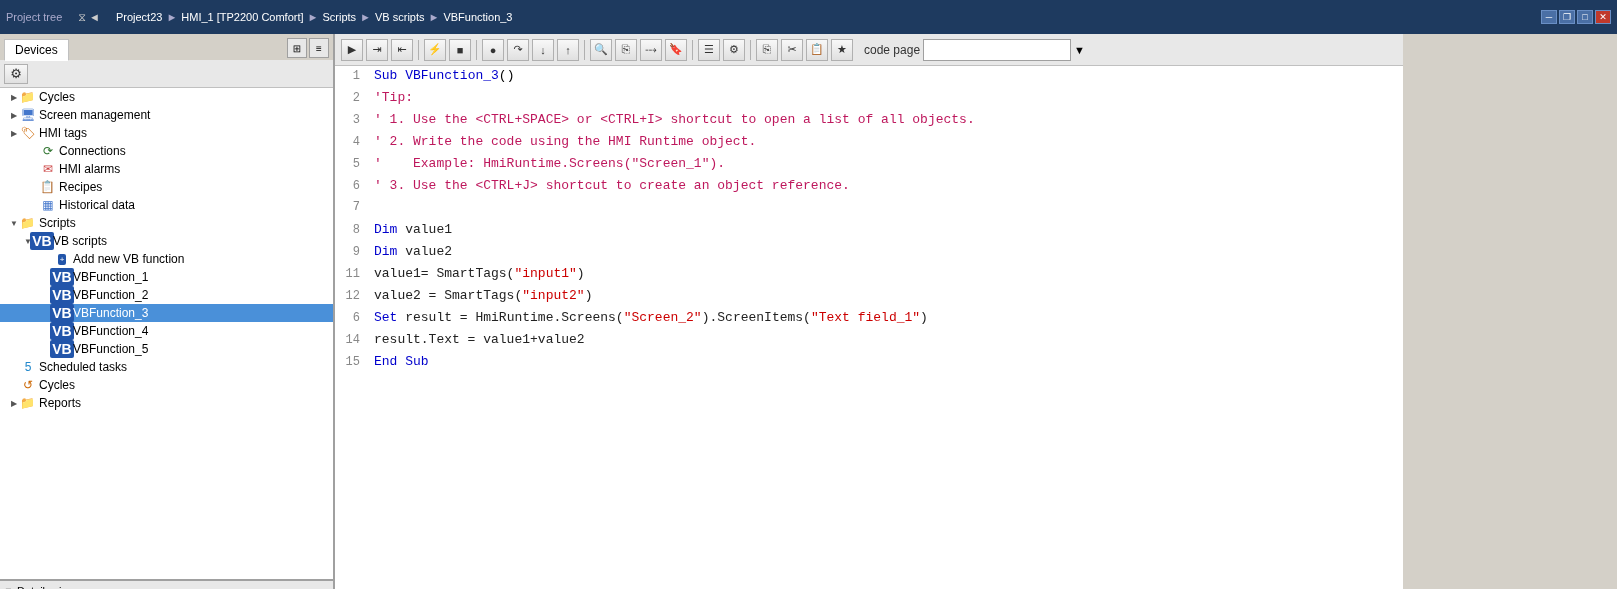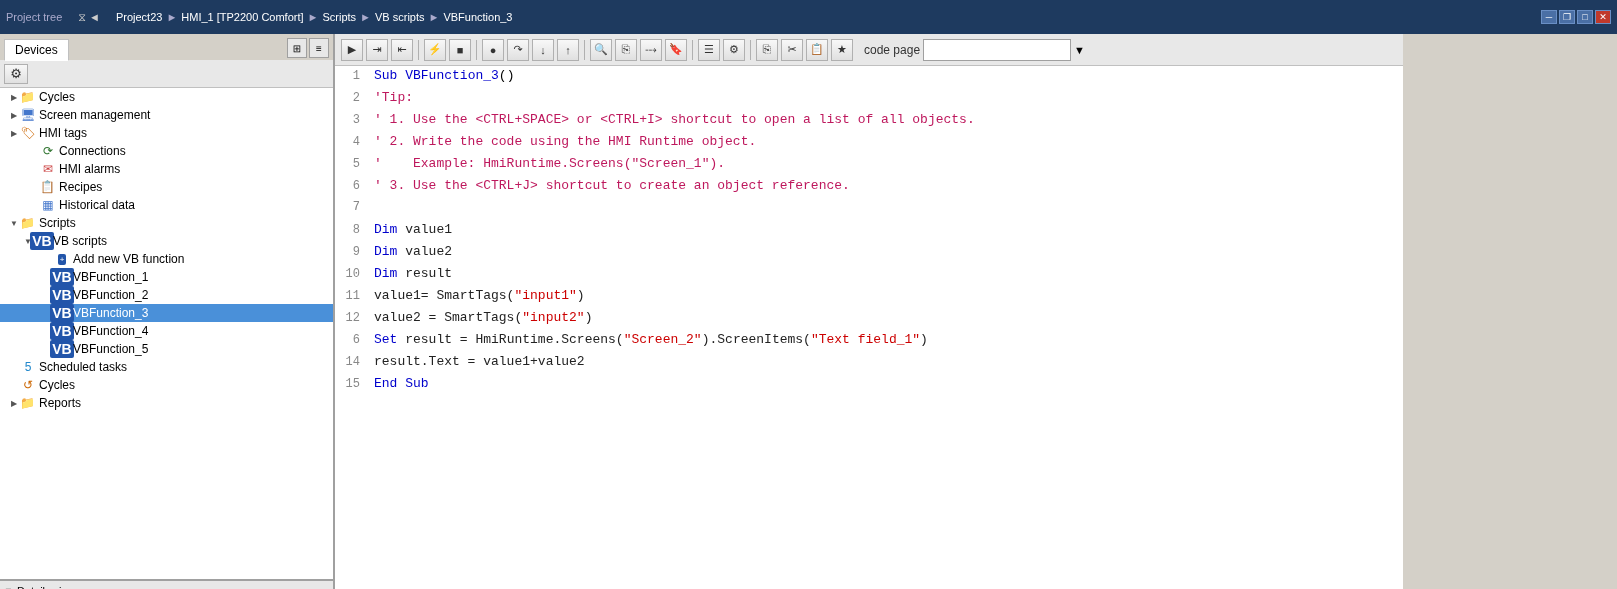--- a/index.html
+++ b/index.html
@@ -447,24 +447,20 @@
         </div>
         <div class="code-line">
           <span class="line-number">8</span>
           <span class="line-content"><span class="kw-blue">Dim</span> <span class="kw-normal">value1</span></span>
         </div>
         <div class="code-line">
           <span class="line-number">9</span>
           <span class="line-content"><span class="kw-blue">Dim</span> <span class="kw-normal">value2</span></span>
         </div>
         <div class="code-line">
-          <span class="line-number">10</span>
-          <span class="line-content"><span class="kw-blue">Dim</span> <span class="kw-normal">result</span></span>
-        </div>
-        <div class="code-line">
           <span class="line-number">11</span>
           <span class="line-content"><span class="kw-normal">value1= SmartTags(<span class="str-red">"input1"</span>)</span></span>
         </div>
         <div class="code-line">
           <span class="line-number">12</span>
           <span class="line-content"><span class="kw-normal">value2 = SmartTags(<span class="str-red">"input2"</span>)</span></span>
         </div>
         <div class="code-line">
           <span class="line-number">6</span>
           <span class="line-content"><span class="kw-blue">Set</span> <span class="kw-normal">result = HmiRuntime.Screens(<span class="str-red">"Screen_2"</span>).ScreenItems(<span class="str-red">"Text field_1"</span>)</span></span>

